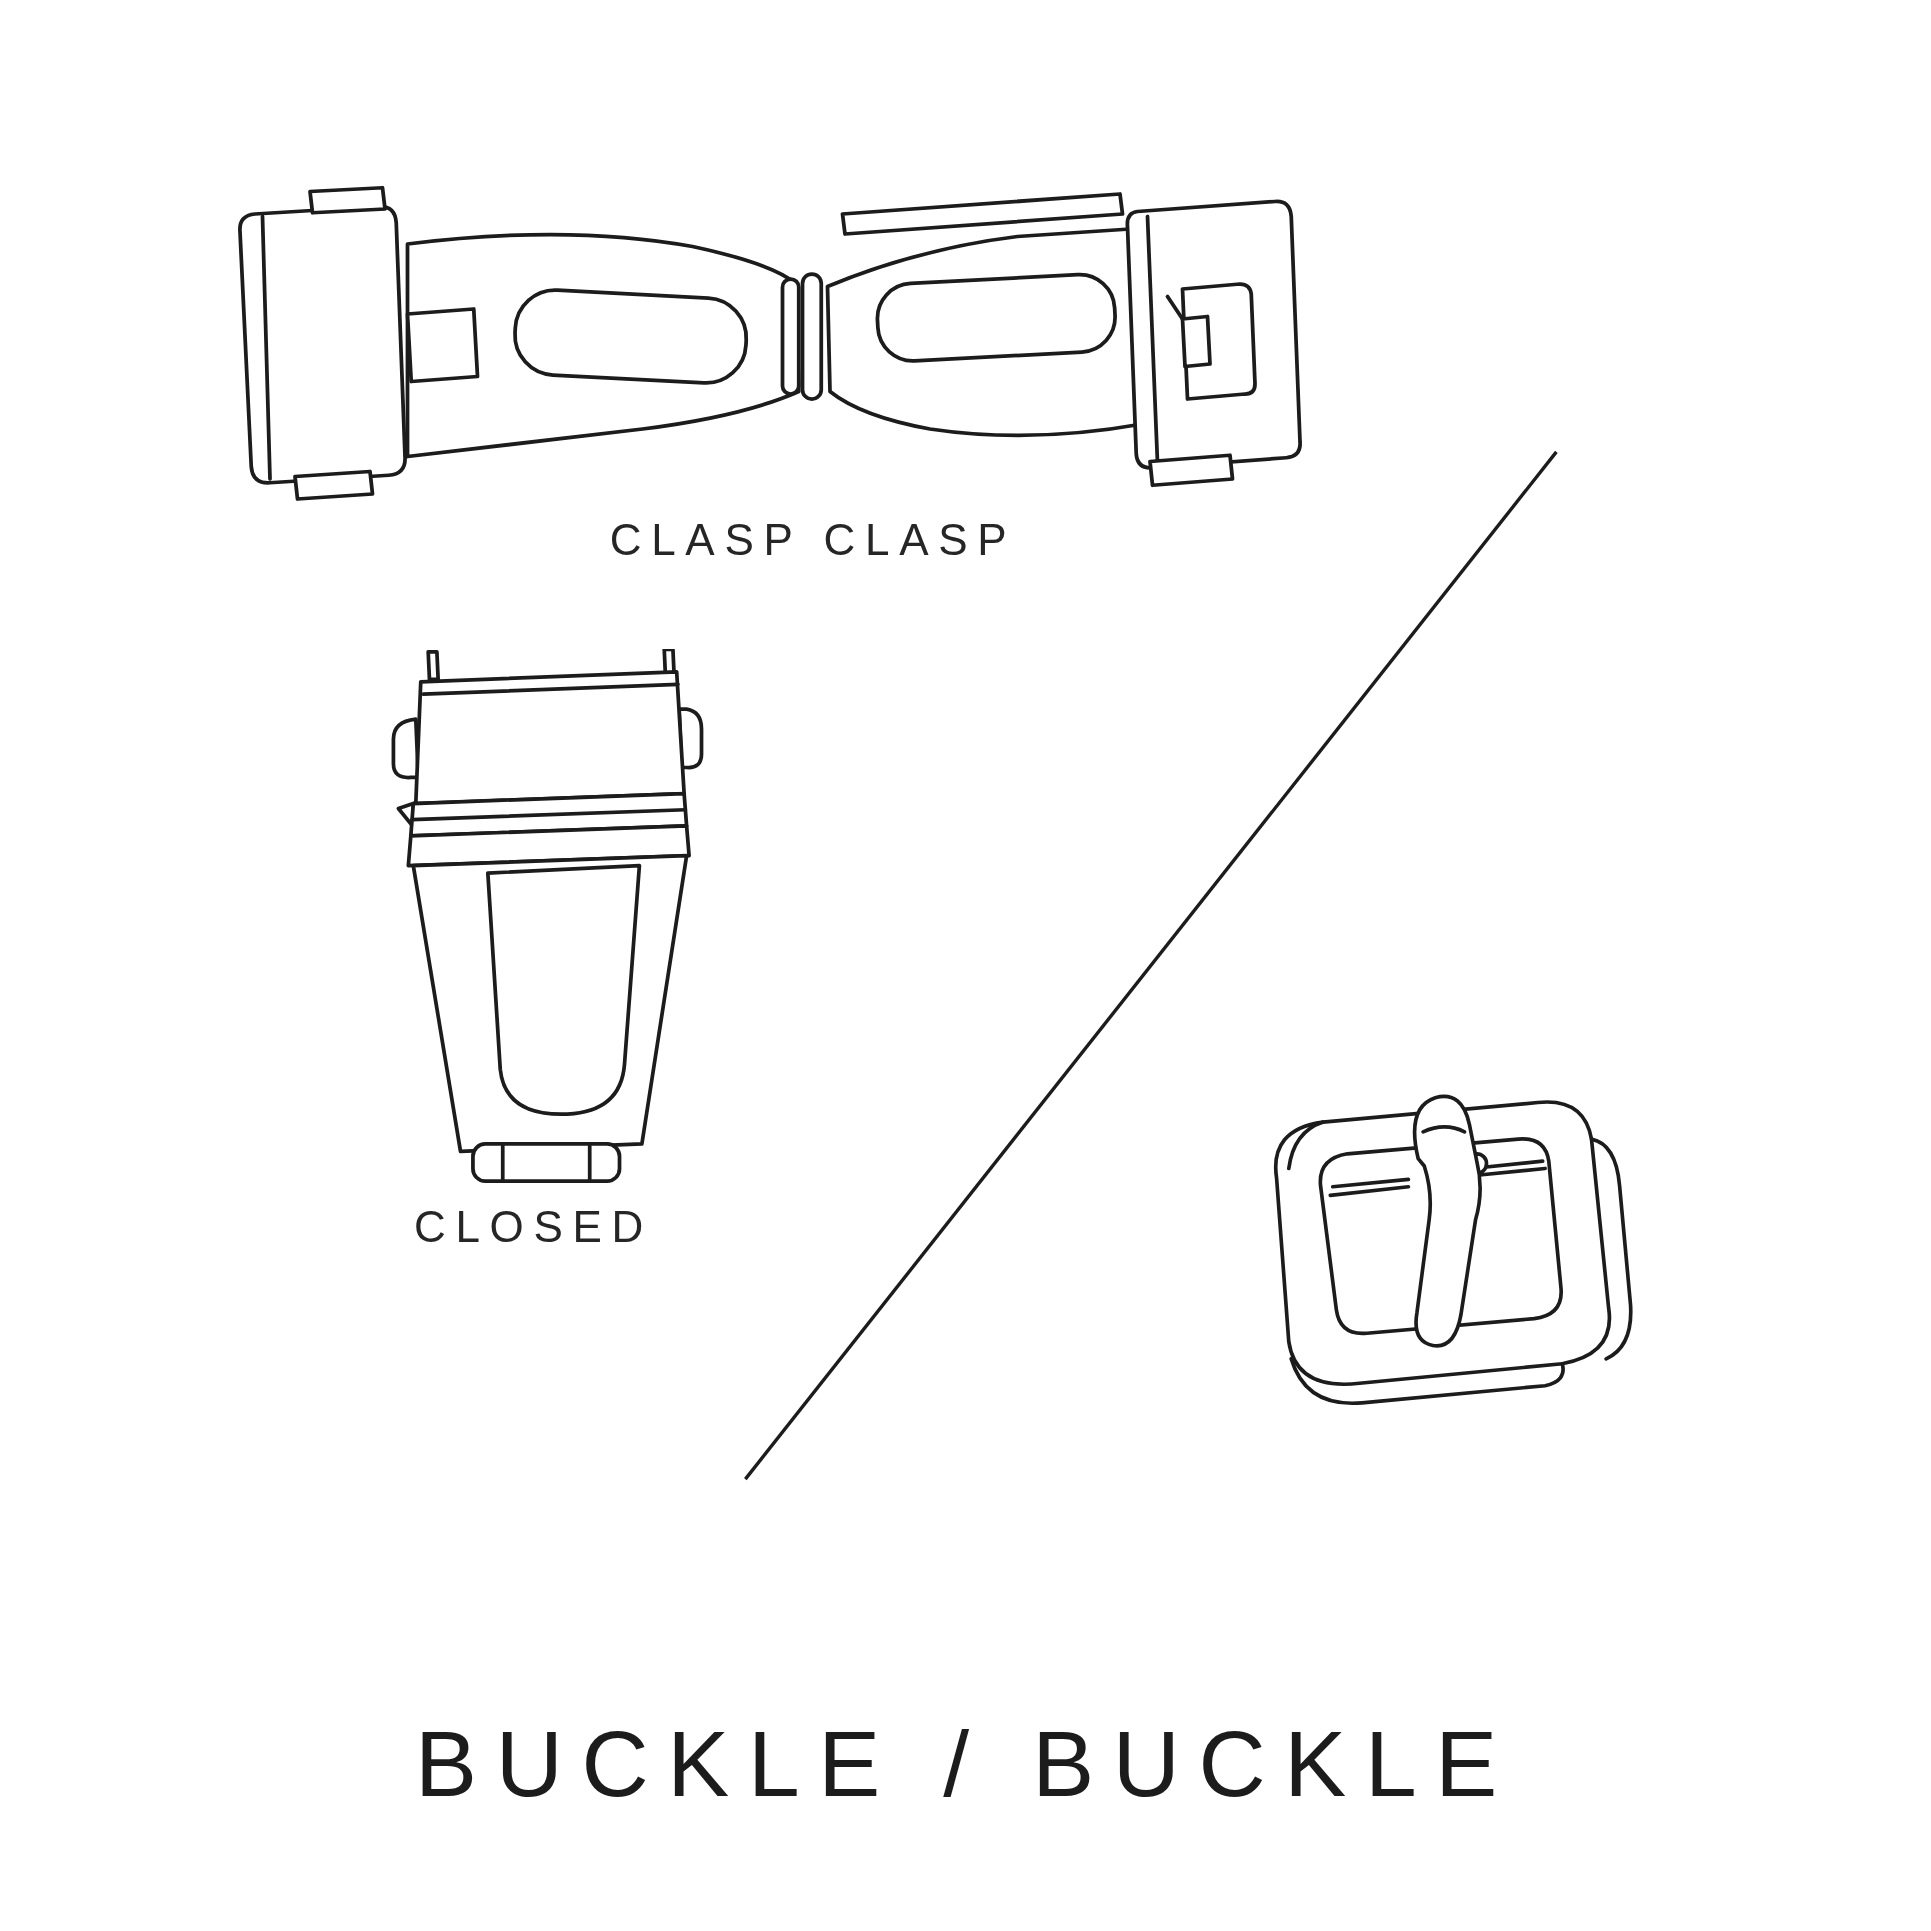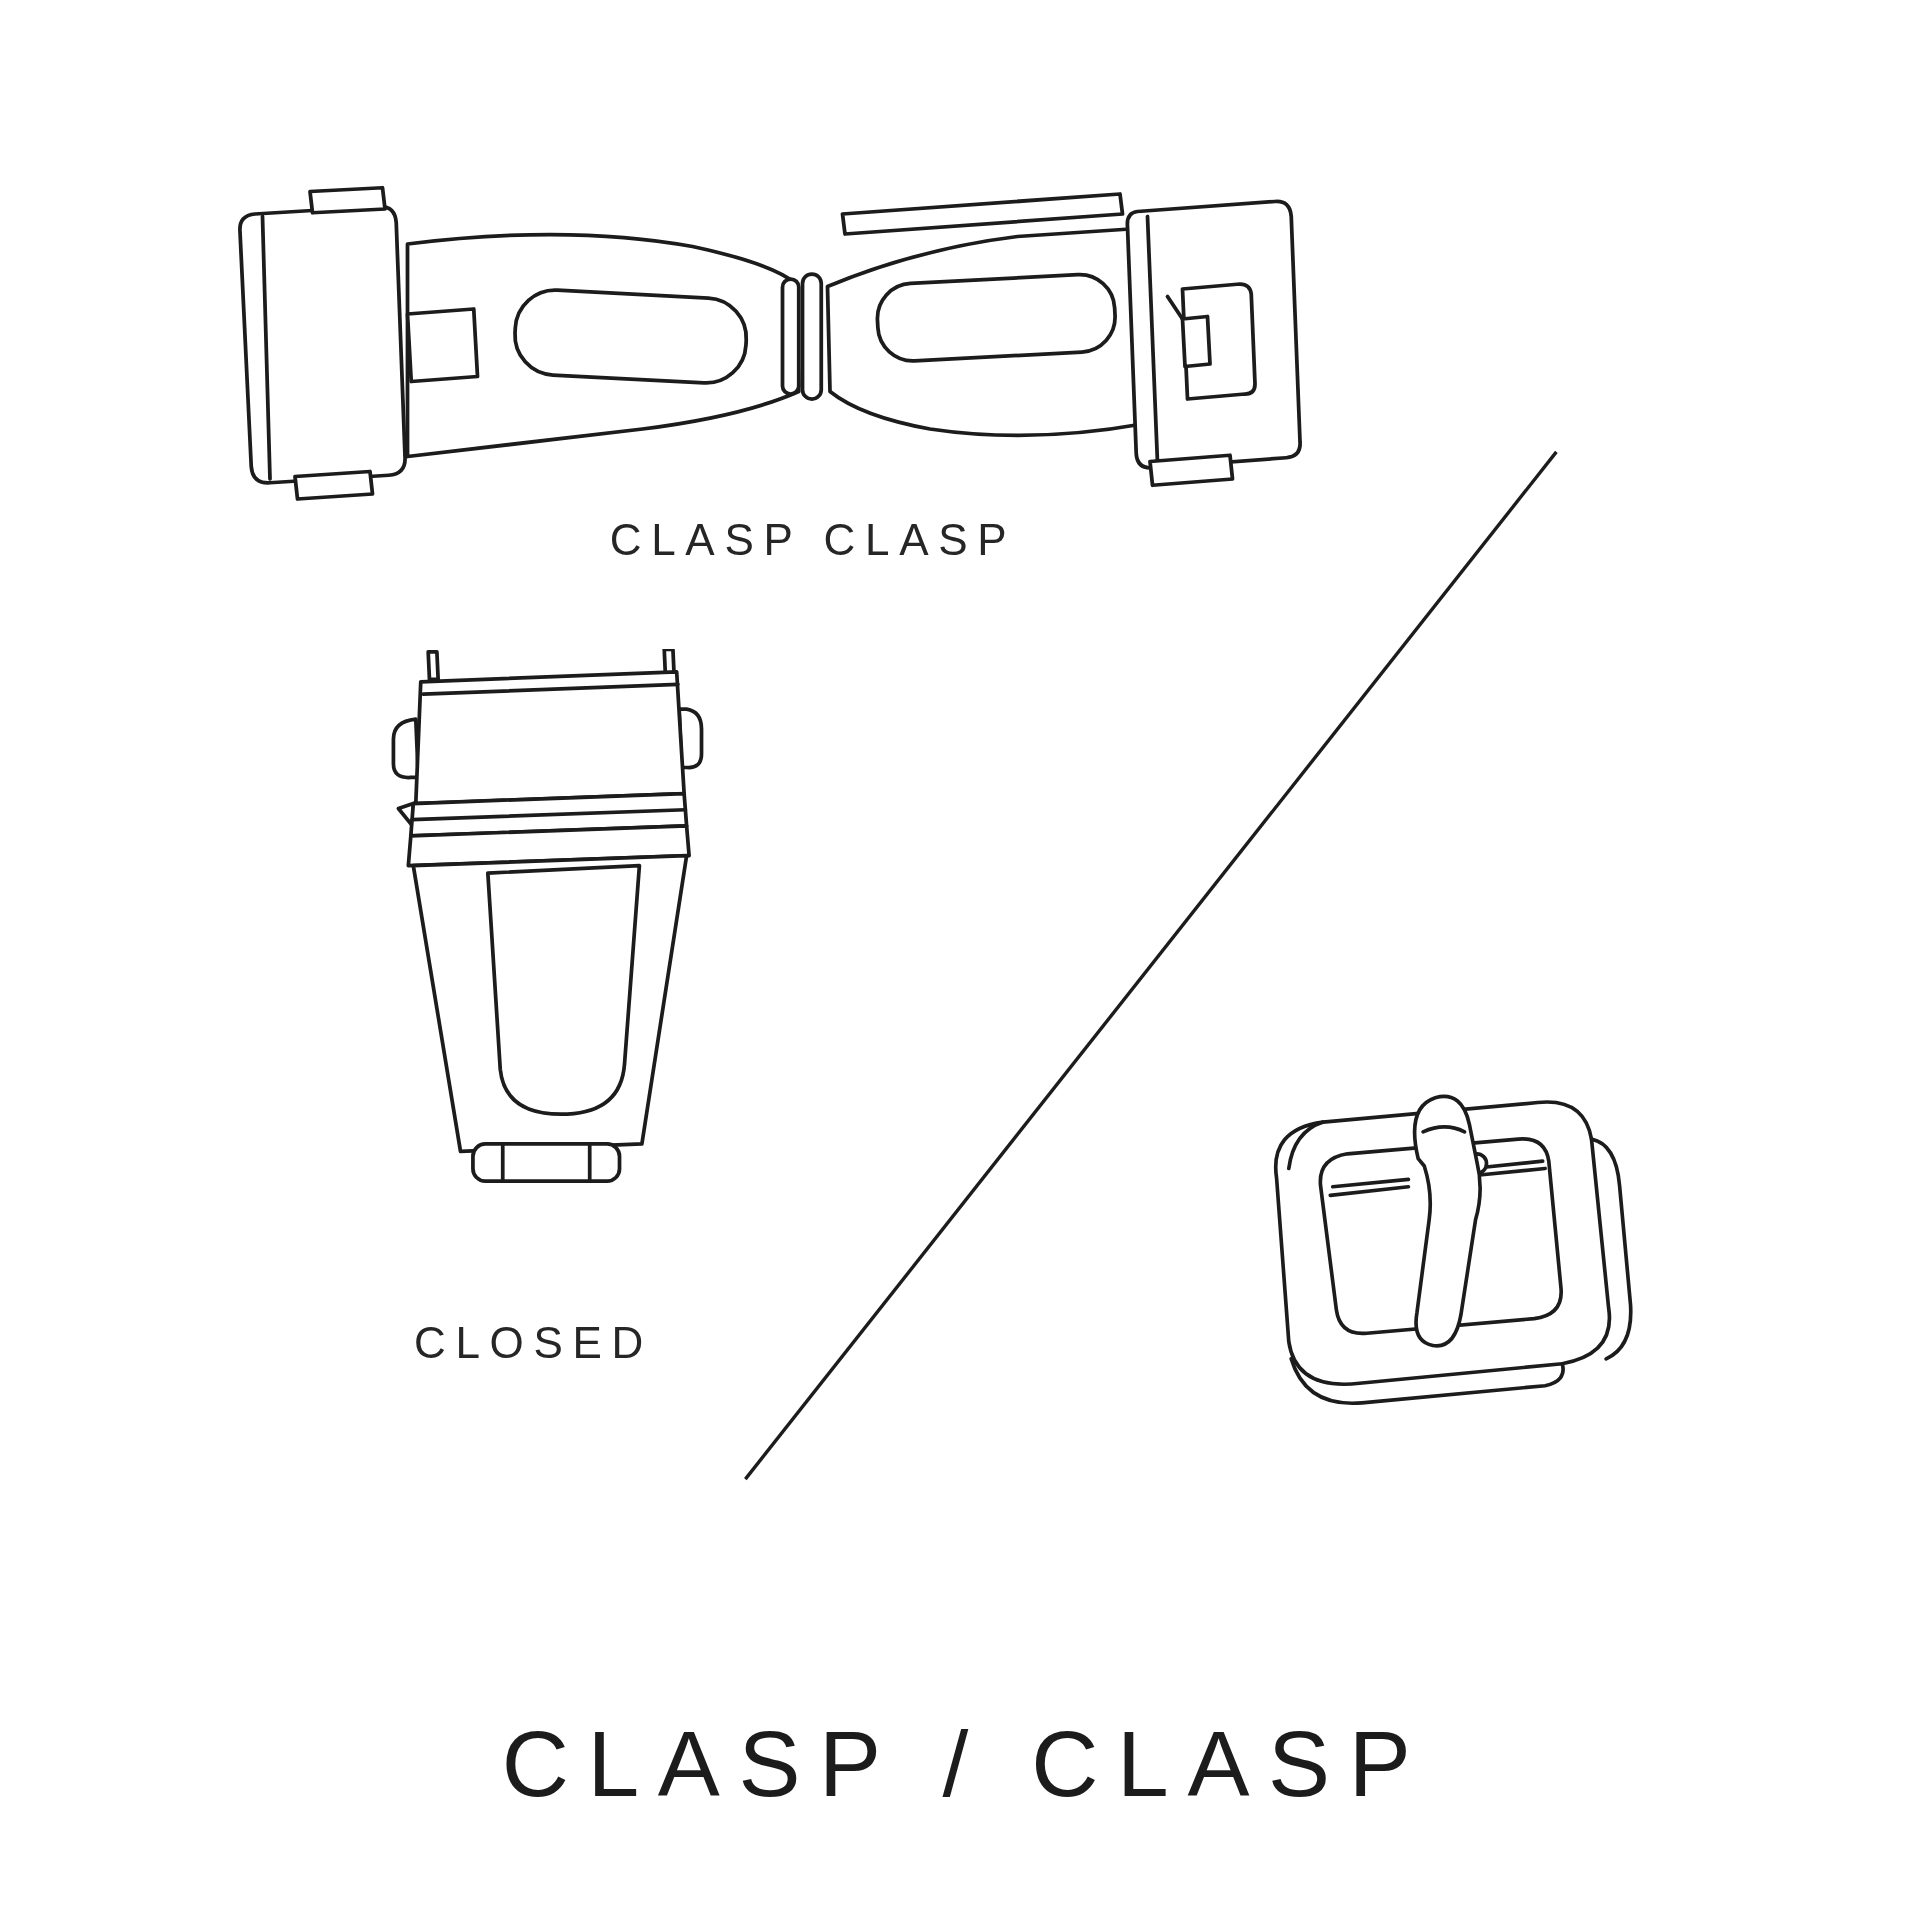--- a/index.html
+++ b/index.html
@@ -89,21 +89,21 @@
     <path d="M24,150 L246,142 L248,166 L22,174 Z"></path>
 
     <path d="M26,174 L246,166 L210,398 L64,404 Z"></path>
     <path d="M86,180 L208,174 L196,334 Q193,372 150,374 Q100,376 96,338 Z"></path>
 
     <rect x="74" y="398" width="118" height="30" rx="10"></rect>
     <path class="noline" d="M98,398 L98,428"></path>
     <path class="noline" d="M168,398 L168,428"></path>
   </svg>
 
-  <div class="caption" style="left:244px;top:1318px;width:579px;">CLOSED</div>
+  <div class="caption" style="left:244px;top:1202px;width:579px;">CLOSED</div>
 
   <svg id="divider" width="1931" height="1931" viewBox="0 0 2000 2000">
     <line x1="1612" y1="468" x2="772" y2="1532"></line>
   </svg>
 
   <svg class="illus" style="left:1218px;top:1083px;" width="415" height="354" viewBox="0 0 340 290">
 
     <path d="M48,78 Q42,38 86,32 L262,16 Q300,12 306,46 L320,184 Q326,222 282,230 L116,246 Q64,252 58,212 Z"></path>
 
     <path class="noline" d="M306,46 Q326,50 329,84 L338,182 Q340,216 318,226"></path>
@@ -115,16 +115,16 @@
     <path class="noline" d="M92,92 L156,85"></path>
     <path class="noline" d="M94,85 L156,79"></path>
     <path class="noline" d="M208,76 L268,70"></path>
     <path class="noline" d="M208,70 L266,64"></path>
     <circle cx="212" cy="66" r="8"></circle>
 
     <path d="M164,62 Q154,20 178,12 Q200,6 206,34 L212,64 Q218,88 211,112 L199,190 Q194,218 176,215 Q159,212 163,188 L173,112 Q176,90 169,68 Z"></path>
     <path class="noline" d="M168,40 Q186,32 202,40"></path>
   </svg>
 
-  <div class="title">CLASP / CLASP</div>
+  <div class="title">BUCKLE / BUCKLE</div>
 
 </div>
 
 
 </body></html>

